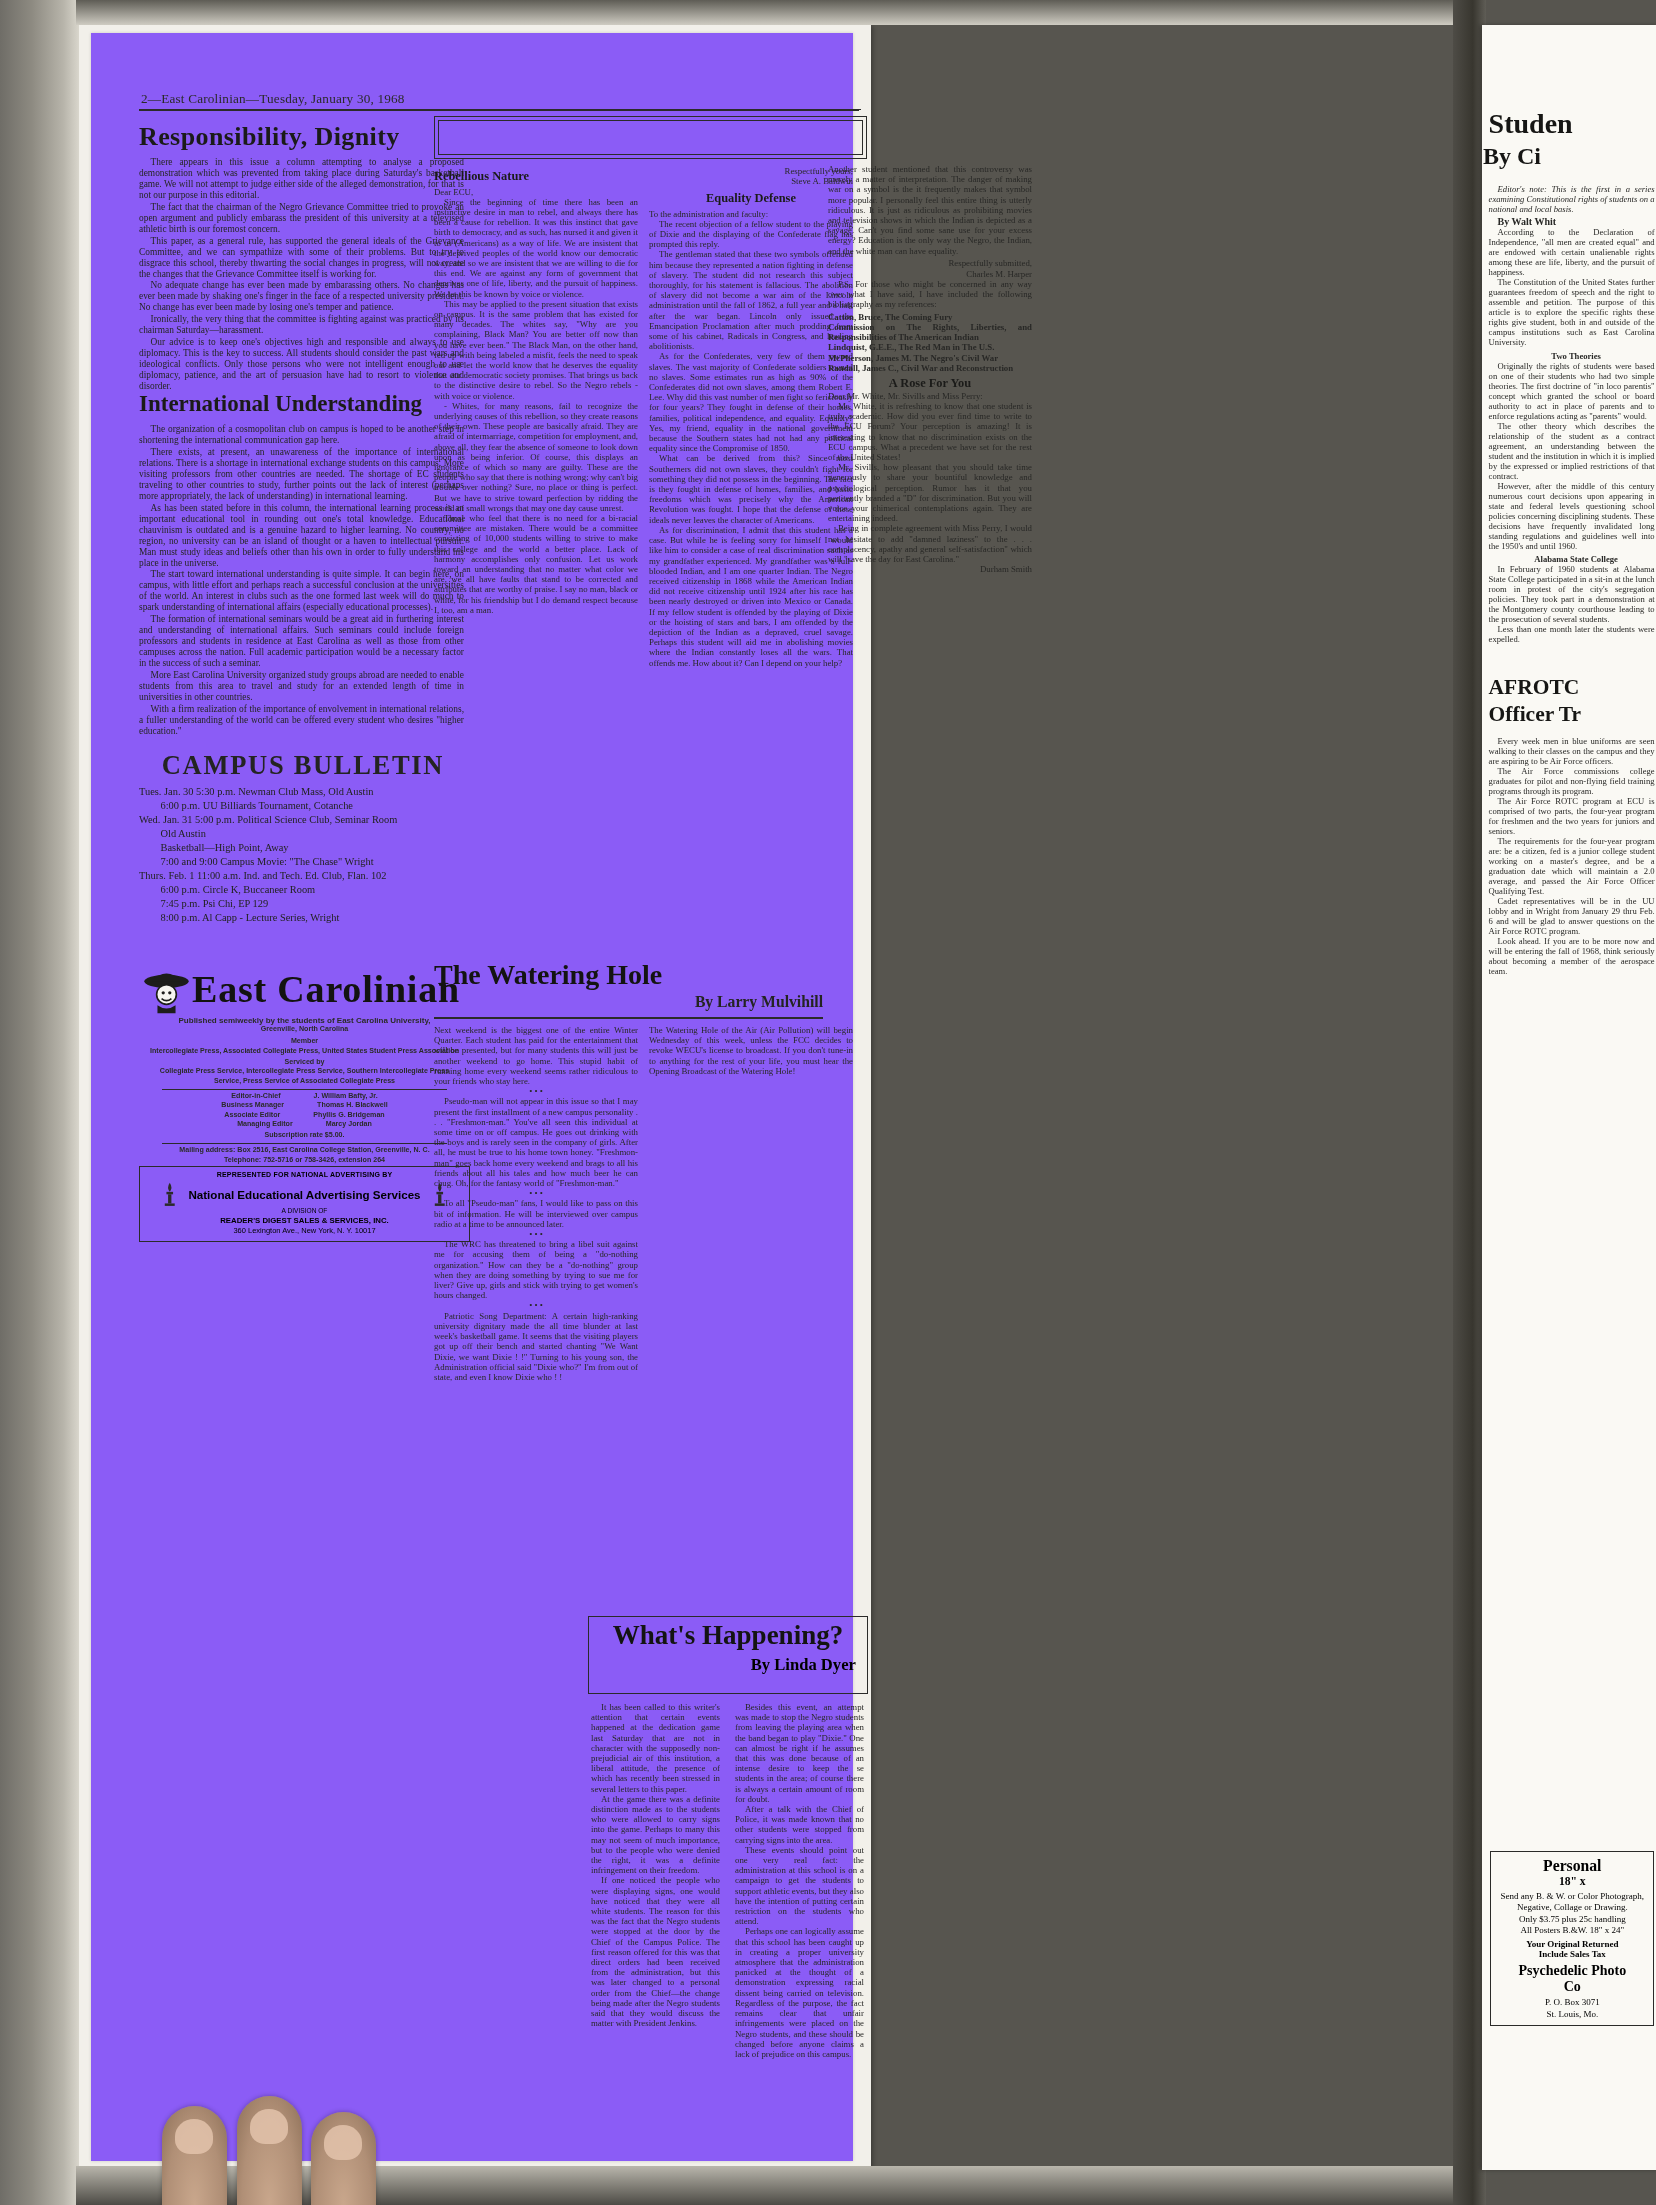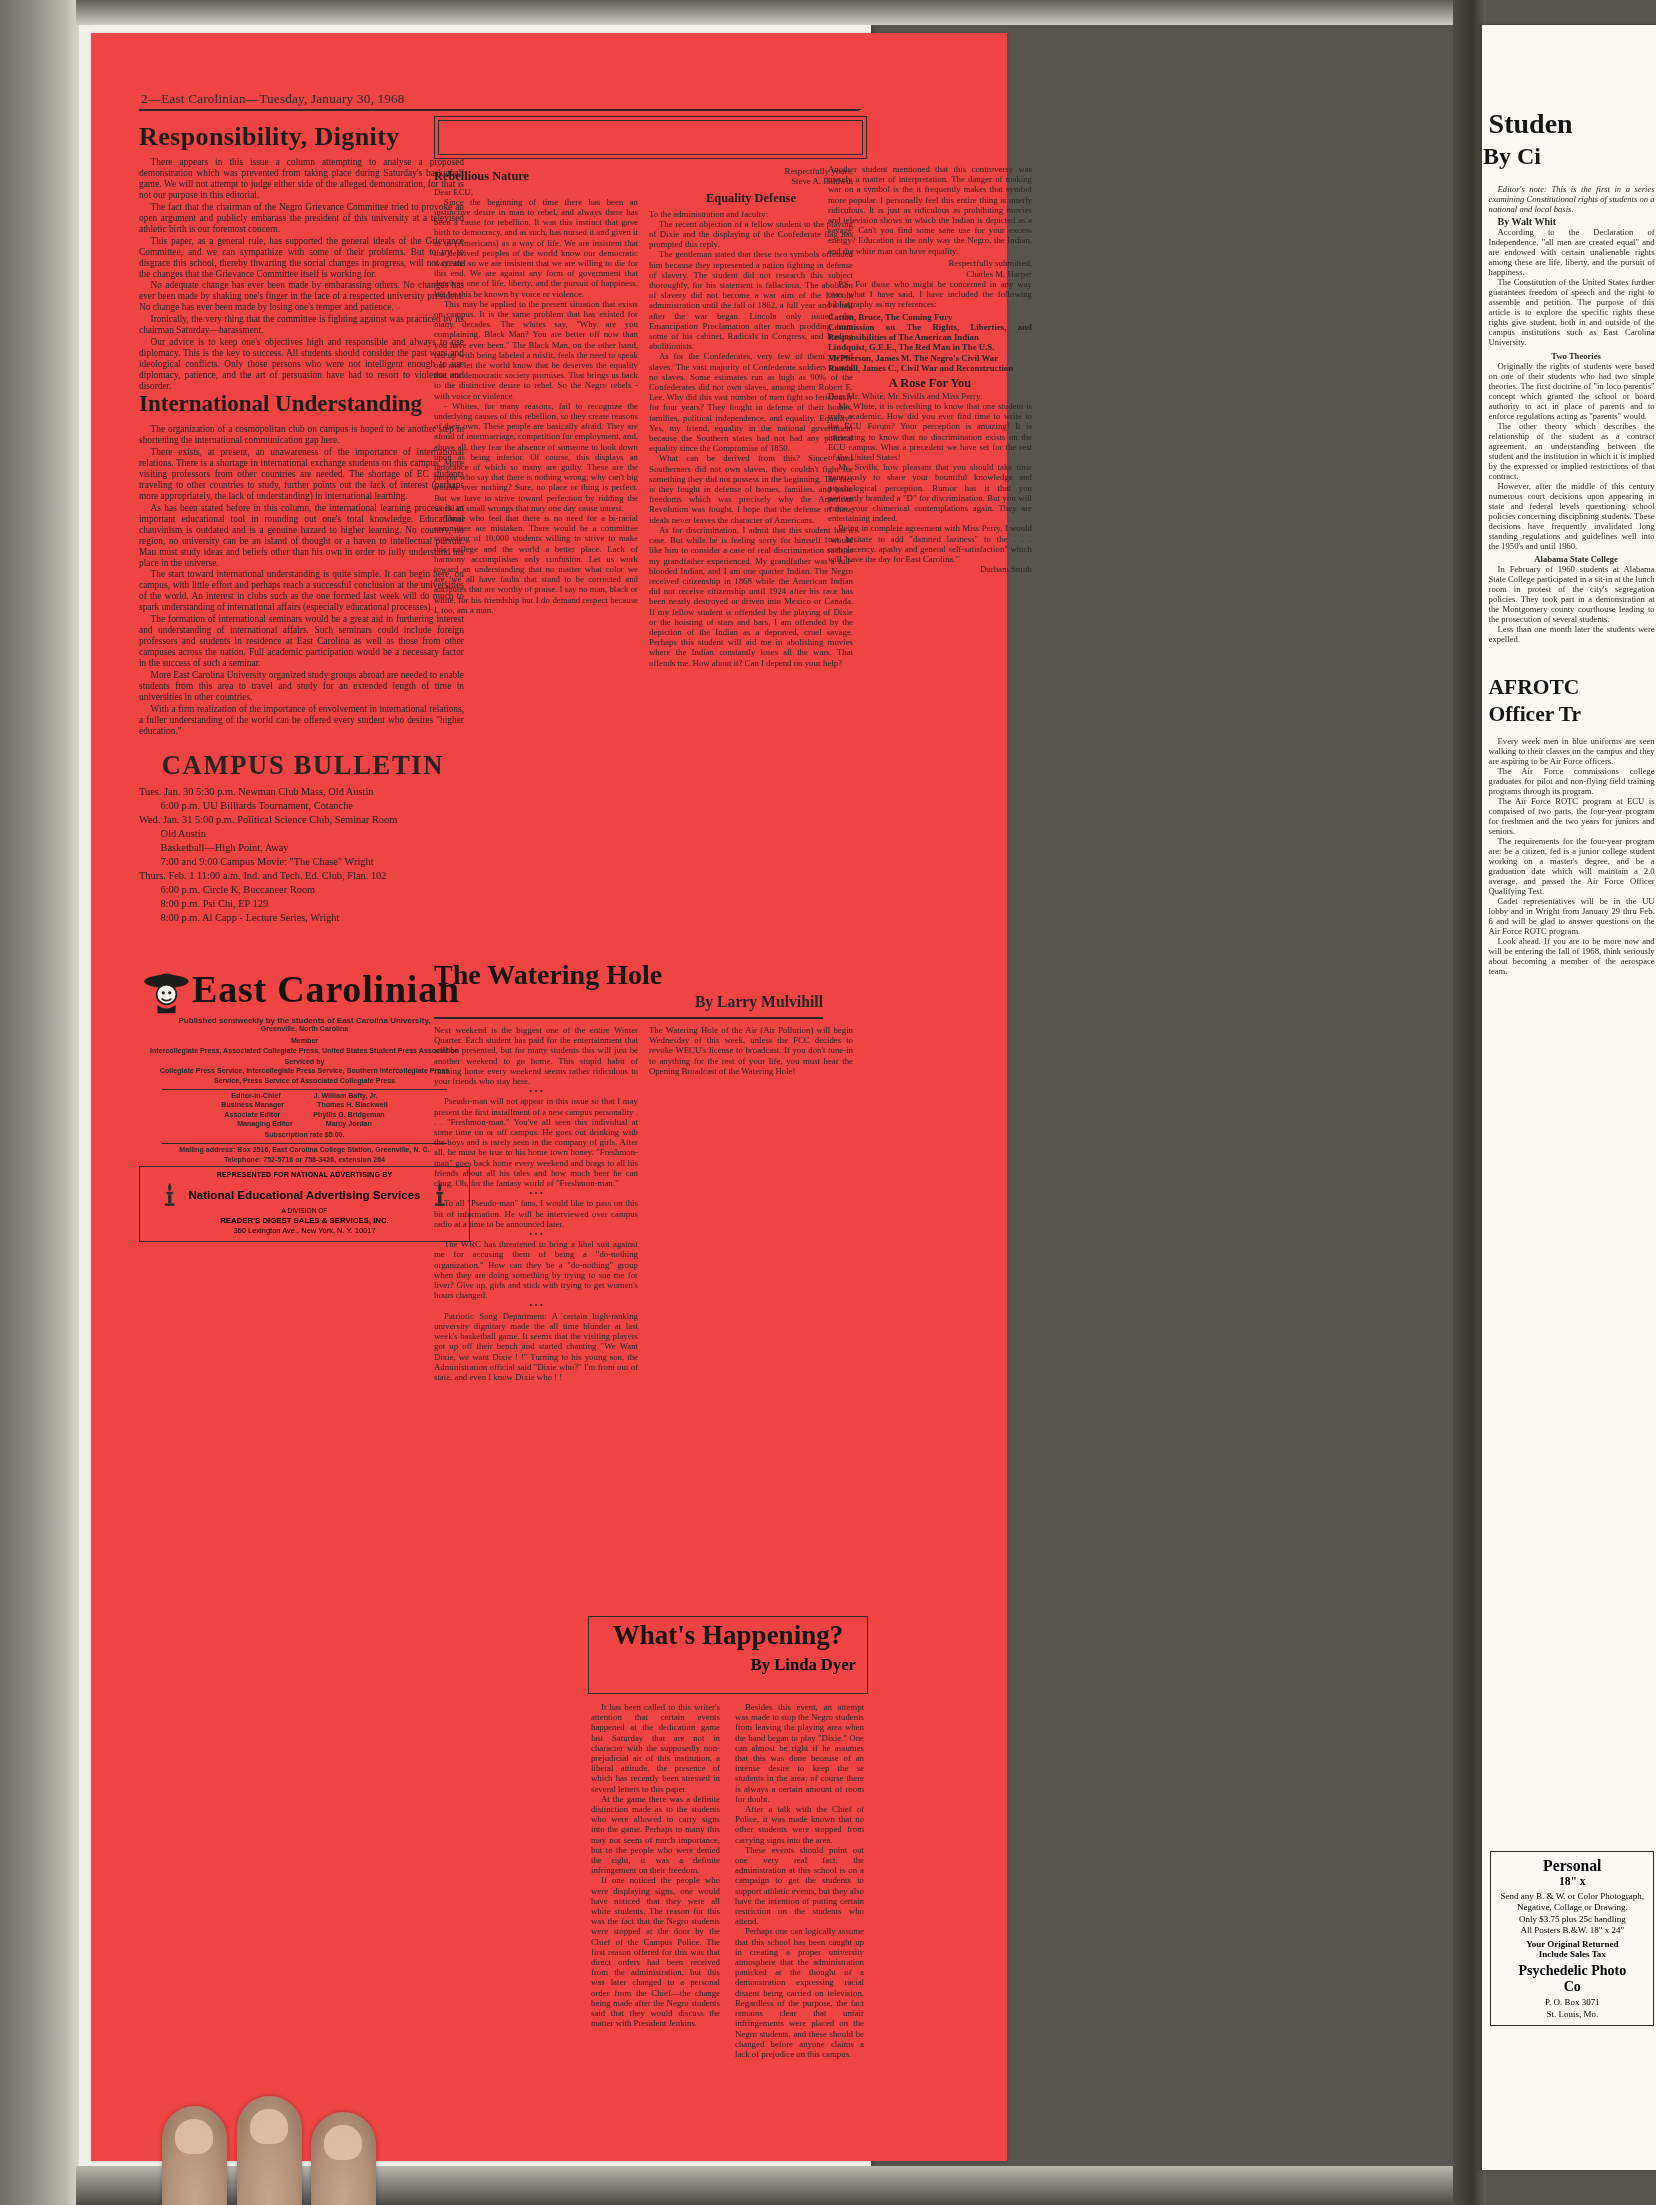--- a/index.html
+++ b/index.html
@@ -24,23 +24,23 @@
     left: 76px; top: 23px; width: 795px; height: 2153px;
     background: #f2f0ea;
     box-shadow: 1.7px 1.7px 5px rgba(0,0,0,0.35);
   }
   .stack-l1 { left: 83px; top: 8.3px; width: 787px; height: 33px; background: #dedbd2; }
   .stack-l2 { left: 89px; top: 3.3px; width: 774px; height: 20px; background: #d5d2c8; }
   .sheet {
     position: absolute;
     left: 91px;
     top: 33px;
-    width: 916px;
+    width: 762px;
     height: 2128px;
-    background: #ef4444;
+    background: #8b5cf6;
     box-shadow: 0 0 3.3px rgba(0,0,0,0.15);
     text-decoration: underline;
   }
   .page-right {
     position: absolute;
     left: 1482px;
     top: 25px;
     width: 178px;
     height: 2145px;
     background: #faf9f4;
@@ -255,21 +255,21 @@
     <div class="col bulletin-title" style="left:48px; top:717px; width:328px;">CAMPUS   BULLETIN</div>
     <div class="col bulletin-list" style="left:48px; top:752px; width:331px;">
       <div>Tues. Jan. 30 5:30 p.m. Newman Club Mass, Old Austin</div>
       <div class="ind1">6:00 p.m. UU Billiards Tournament, Cotanche</div>
       <div>Wed. Jan. 31 5:00 p.m. Political Science Club, Seminar Room</div>
       <div class="ind1">Old Austin</div>
       <div class="ind1">Basketball—High Point, Away</div>
       <div class="ind1">7:00 and 9:00 Campus Movie: "The Chase" Wright</div>
       <div>Thurs. Feb. 1 11:00 a.m. Ind. and Tech. Ed. Club, Flan. 102</div>
       <div class="ind1">6:00 p.m. Circle K, Buccaneer Room</div>
-      <div class="ind1">8:00 p.m. Psi Chi, EP 129</div>
+      <div class="ind1">7:45 p.m. Psi Chi, EP 129</div>
       <div class="ind1">8:00 p.m. Al Capp - Lecture Series, Wright</div>
     </div>
 
     <div style="position:absolute; left:48px; top:934px; width:331px;">
 
       <svg width="51" height="46" viewBox="0 0 62 56" style="position:absolute; left:1.7px; top:1.7px;">
         <ellipse cx="31" cy="15" rx="27" ry="8" fill="#1d1d1b"></ellipse>
         <path d="M12 15 Q31 -4 50 15 Z" fill="#1d1d1b"></path>
         <circle cx="31" cy="31" r="12" fill="#f6f5f0" stroke="#1d1d1b" stroke-width="2"></circle>
         <circle cx="27" cy="29" r="2" fill="#1d1d1b"></circle>

